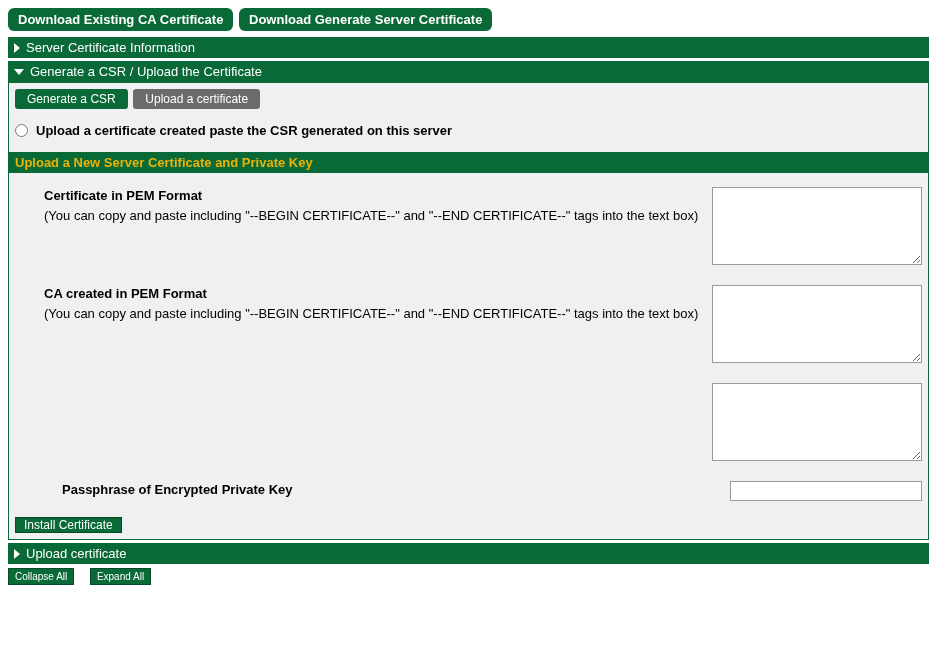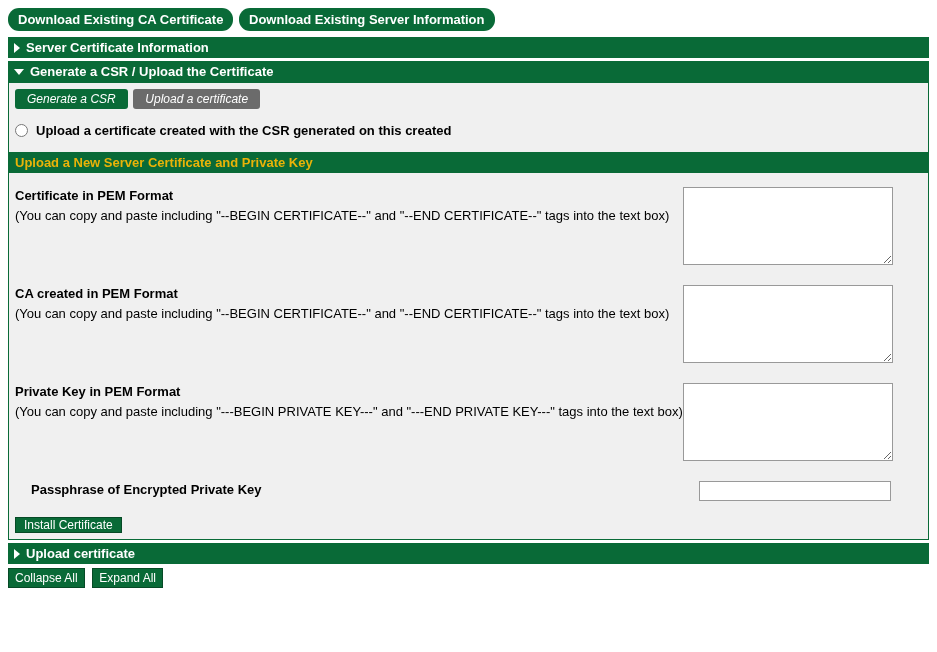--- a/index.html
+++ b/index.html
@@ -11,30 +11,30 @@
       padding: 8px;
       color: #000;
     }
     .top-buttons { margin-bottom: 6px; }
     .btn-top {
       display: inline-block;
       background: #096a37;
       color: #fff;
       font-weight: bold;
       padding: 4px 10px;
-      border-radius: 11px;
+      border-radius: 6px;
       border: none;
       cursor: pointer;
       font-size: 13px;
       margin-right: 2px;
     }
     .section-header {
       background: #096a37;
       color: #fff;
-      font-weight: bold;
+      font-weight: normal;
       padding: 3px 6px;
       font-size: 13px;
       display: flex;
       align-items: center;
       cursor: pointer;
       margin-top: 3px;
     }
     .arrow {
       width: 0; height: 0;
       display: inline-block;
@@ -48,21 +48,21 @@
     .arrow-down {
       border-top: 6px solid #fff;
       border-left: 5px solid transparent;
       border-right: 5px solid transparent;
     }
     .panel {
       border: 1px solid #096a37;
       background: #f0f0f0;
       padding: 6px;
     }
-    .tabs { margin-bottom: 14px; font-style: italic; }
+    .tabs { margin-bottom: 14px; }
     .tab {
       display: inline-block;
       padding: 3px 12px;
       border-radius: 3px;
       font-size: 12px;
       cursor: pointer;
       color: #fff;
       margin-right: 2px;
     }
     .tab-inactive { background: #096a37; }
@@ -74,20 +74,21 @@
       background: #096a37;
       color: #eab308;
       font-weight: bold;
       padding: 3px 6px;
       margin: 0 -6px 14px -6px;
     }
     .form-row {
       display: flex;
       align-items: flex-start;
       margin-bottom: 20px;
+      justify-content: flex-end;
     }
     .form-label {
       width: 668px;
       font-weight: bold;
       font-size: 13px;
       line-height: 1.4;
     }
     .form-label .main { display: block; margin-bottom: 2px; }
     .form-label .hint { display: block; font-weight: normal; }
     textarea.pem {
@@ -111,31 +112,31 @@
       font-size: 12px;
       cursor: pointer;
       margin-top: 4px;
     }
     .bottom-controls { margin-top: 4px; }
     .btn-bottom {
       background: #096a37;
       color: #fff;
       border: 1px solid #064a26;
       padding: 2px 6px;
-      font-size: 12px;
-      cursor: pointer;
-      margin-right: 4px;
+      font-size: 10px;
+      cursor: pointer;
+      margin-right: 12px;
     }
   </style>
 </head>
 <body>
 
 <div class="top-buttons">
   <button class="btn-top">Download Existing CA Certificate</button>
-  <button class="btn-top">Download Existing Server Information</button>
+  <button class="btn-top">Download Generate Server Certificate</button>
 </div>
 
 <div class="section-header">
   <span class="arrow arrow-right"></span>
   <span>Server Certificate Information</span>
 </div>
 
 <div class="section-header">
   <span class="arrow arrow-down"></span>
   <span>Generate a CSR / Upload the Certificate</span>
@@ -144,21 +145,21 @@
 <div class="panel">
 
   <div class="tabs">
     <span class="tab tab-inactive">Generate a CSR</span>
     <span class="tab tab-active">Upload a certificate</span>
   </div>
 
   <div class="radio-row">
     <label class="radio-opt" style="margin-right:60px;">
       <input type="radio" name="csr_src" style="">
-      <span>Upload a certificate created with the CSR generated on this created</span>
+      <span>Upload a certificate created paste the CSR generated on this server</span>
     </label>
   </div>
 
   <div class="subheader">Upload a New Server Certificate and Private Key</div>
 
   <div class="form-row">
     <div class="form-label">
       <span class="main">Certificate in PEM Format</span>
       <span class="hint">(You can copy and paste including "--BEGIN CERTIFICATE--" and "--END CERTIFICATE--" tags into the text box)</span>
     </div>
@@ -167,24 +168,20 @@
 
   <div class="form-row">
     <div class="form-label">
       <span class="main">CA created in PEM Format</span>
       <span class="hint">(You can copy and paste including "--BEGIN CERTIFICATE--" and "--END CERTIFICATE--" tags into the text box)</span>
     </div>
     <textarea class="pem" style=""></textarea>
   </div>
 
   <div class="form-row">
-    <div class="form-label">
-      <span class="main">Private Key in PEM Format</span>
-      <span class="hint">(You can copy and paste including "---BEGIN PRIVATE KEY---" and "---END PRIVATE KEY---" tags into the text box)</span>
-    </div>
     <textarea class="pem" style=""></textarea>
   </div>
 
   <div class="form-row" style="align-items:center;margin-bottom:12px;padding-left:16px;">
     <div class="form-label">
       <span class="main">Passphrase of Encrypted Private Key</span>
     </div>
     <input type="text" class="passphrase" style="">
   </div>
 

